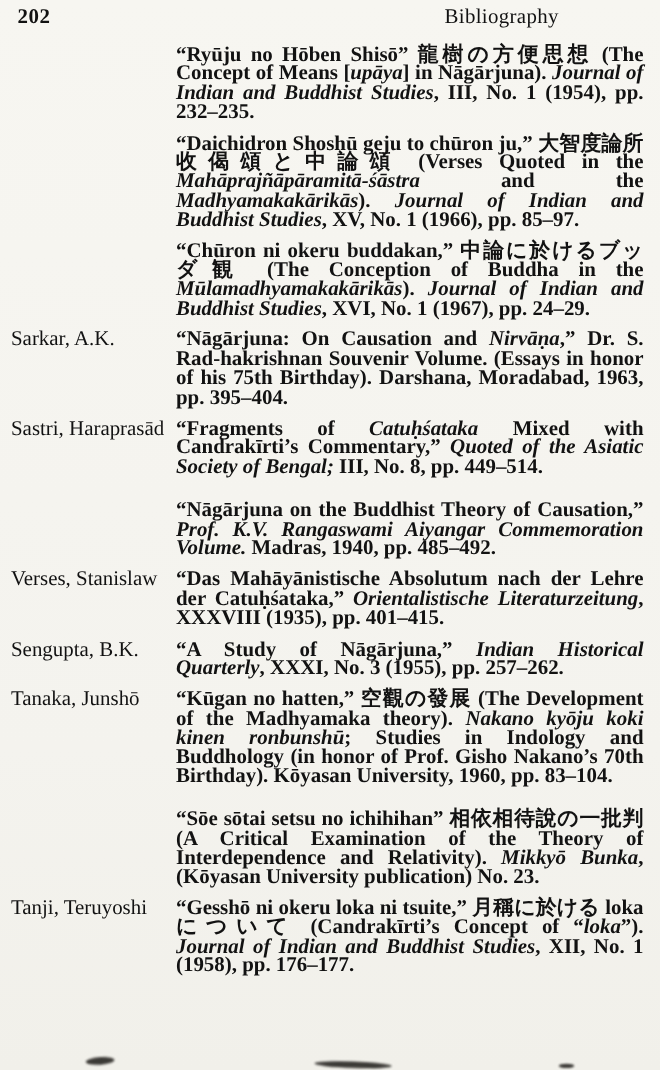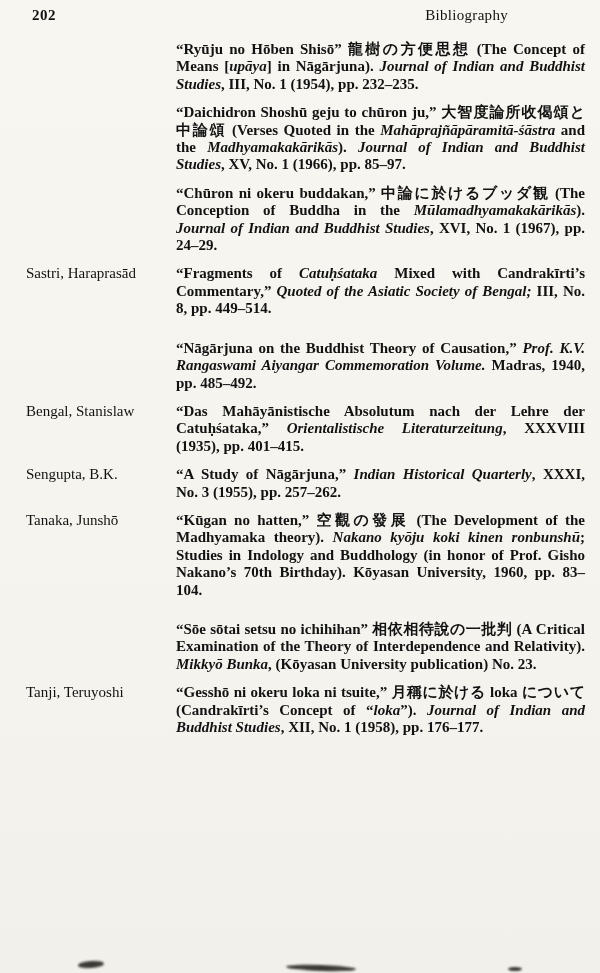--- a/index.html
+++ b/index.html
@@ -8,25 +8,25 @@
     width: 600px;
     height: 973px;
     overflow: hidden;
     background: #f5f4ef;
   }
   .page {
     position: relative;
     width: 600px;
     height: 973px;
     box-sizing: border-box;
-    padding: 7px 15px 8px 26px;
+    padding: 7px 15px 8px 10px;
     background: linear-gradient(180deg, #f7f6f1 0%, #f4f3ee 70%, #f1f0ea 100%);
     font-family: "Liberation Serif", "DejaVu Serif", serif;
     color: #121212;
-    font-size: 15px;
+    font-size: 19px;
     line-height: 17.4px;
   }
   .page-header {
     position: relative;
     height: 20px;
     margin-bottom: 14px;
   }
   .page-number {
     position: absolute;
     left: 6px;
@@ -88,31 +88,35 @@
       </div>
       <div class="bib-row">
         <div class="bib-author"></div>
         <div class="bib-text"><span>“Daichidron Shoshū geju to chūron ju,” 大智度論所收偈頌と中論頌  (Verses Quoted in the </span><i>Mahāprajñāpāramitā-śāstra</i><span> and the </span><i>Madhyamakakārikās</i><span>).  </span><i>Journal of Indian and Buddhist Studies</i><span>, XV, No. 1 (1966), pp. 85–97.</span></div>
       </div>
       <div class="bib-row">
         <div class="bib-author"></div>
         <div class="bib-text"><span>“Chūron ni okeru buddakan,” 中論に於けるブッダ観 (The Conception of Buddha in the </span><i>Mūlamadhyamakakārikās</i><span>). </span><i>Journal of Indian and Buddhist Studies</i><span>, XVI, No. 1 (1967), pp. 24–29.</span></div>
       </div>
       <div class="bib-row">
+        <div class="bib-author">Sarkar, A.K.</div>
+        <div class="bib-text"><span>“Nāgārjuna: On Causation and </span><i>Nirvāṇa</i><span>,” Dr. S. Rad-hakrishnan Souvenir Volume.  (Essays in honor of his 75th Birthday).  Darshana, Moradabad, 1963, pp. 395–404.</span></div>
+      </div>
+      <div class="bib-row">
         <div class="bib-author">Sastri, Haraprasād</div>
         <div class="bib-text"><span>“Fragments of </span><i>Catuḥśataka</i><span> Mixed with Candrakīrti’s Commentary,” </span><i>Quoted of the Asiatic Society of Bengal;</i><span> III, No. 8, pp. 449–514.</span></div>
       </div>
       <div class="bib-row">
       </div>
       <div class="bib-row">
         <div class="bib-author"></div>
         <div class="bib-text"><span>“Nāgārjuna on the Buddhist Theory of Causation,” </span><i>Prof. K.V. Rangaswami Aiyangar Commemoration Volume.</i><span> Madras, 1940, pp. 485–492.</span></div>
       </div>
       <div class="bib-row">
-        <div class="bib-author">Bengal, Stanislaw</div>
+        <div class="bib-author">Verses, Stanislaw</div>
         <div class="bib-text"><span>“Das Mahāyānistische Absolutum nach der Lehre der Catuḥśataka,” </span><i>Orientalistische Literaturzeitung</i><span>, XXXVIII (1935), pp. 401–415.</span></div>
       </div>
       <div class="bib-row">
         <div class="bib-author">Sengupta, B.K.</div>
         <div class="bib-text"><span>“A Study of Nāgārjuna,” </span><i>Indian Historical Quarterly</i><span>, XXXI, No. 3 (1955), pp. 257–262.</span></div>
       </div>
       <div class="bib-row">
         <div class="bib-author">Tanaka, Junshō</div>
         <div class="bib-text"><span>“Kūgan no hatten,” 空觀の發展  (The Development of the Madhyamaka theory).  </span><i>Nakano kyōju koki kinen ronbunshū</i><span>;  Studies in Indology and Buddhology (in honor of Prof. Gisho Nakano’s 70th Birthday).  Kōyasan University, 1960, pp. 83–104.</span></div>
       </div>

